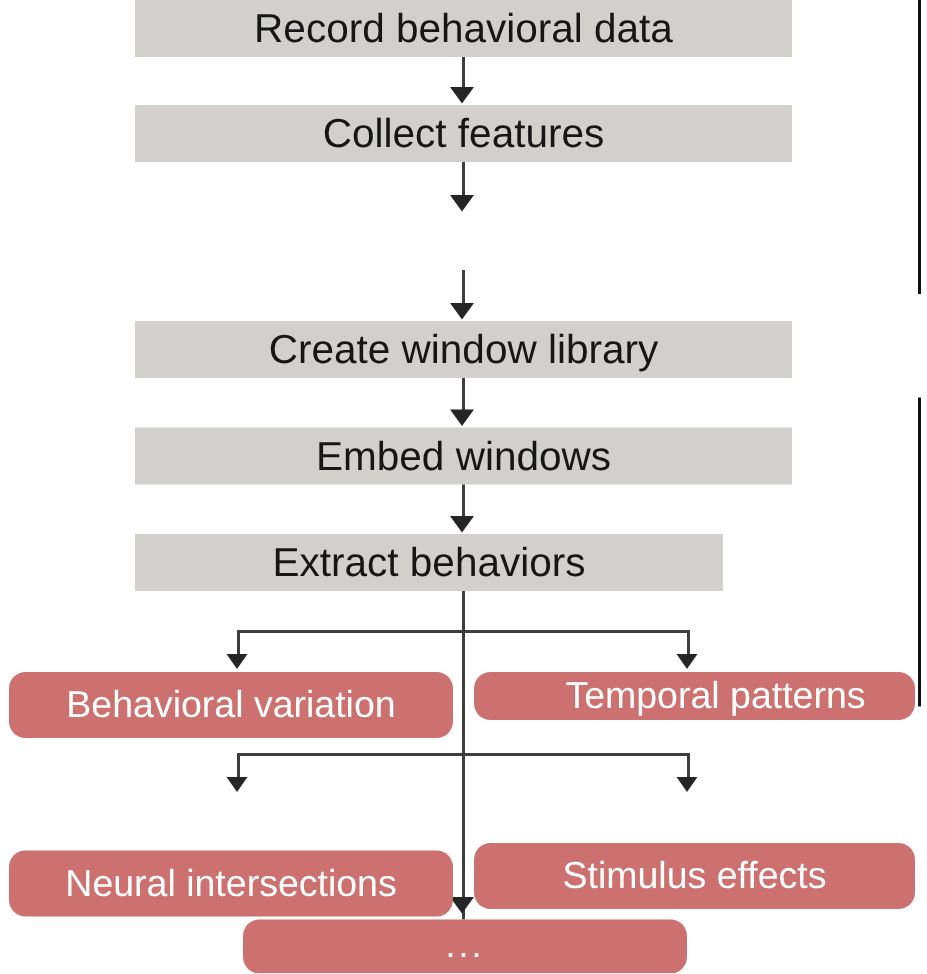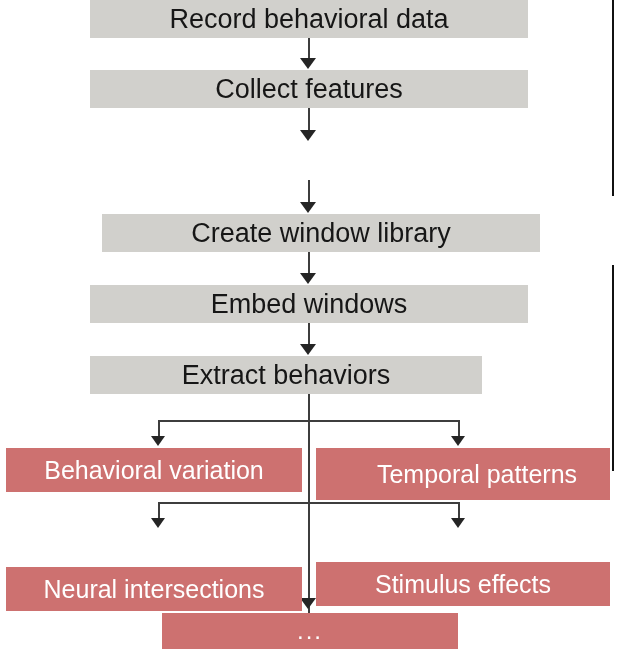--- a/index.html
+++ b/index.html
@@ -30,20 +30,21 @@
     background: #d1d0cc;
     color: #161616;
     font-size: 27px;
     font-weight: 400;
   }
   .node.red {
     background: #cd7170;
     color: #ffffff;
     font-size: 25px;
     font-weight: 400;
+    border-radius: 11px;
   }
   .node.red.terminal {
     font-size: 24px;
     letter-spacing: 2px;
   }
   
   .vline {
     position: absolute;
     width: 2px;
     background: #3d3d3d;
@@ -76,21 +77,21 @@
 <body>
 
 <div id="figure">
 
   <div class="node gray" style="left:90px; top:0px;   width:438px; height:38px;">
     <span>Record behavioral data</span>
   </div>
   <div class="node gray" style="left:90px; top:70px;  width:438px; height:38px;">
     <span>Collect features</span>
   </div>
-  <div class="node gray" style="left:90px; top:214px; width:438px; height:38px;margin-left:12px;">
+  <div class="node gray" style="left:90px; top:214px; width:438px; height:38px;">
     <span>Create window library</span>
   </div>
   <div class="node gray" style="left:90px; top:285px; width:438px; height:38px;">
     <span>Embed windows</span>
   </div>
   <div class="node gray" style="left:90px; top:356px; width:392px; height:38px;">
     <span>Extract behaviors</span>
   </div>
 
   <div class="vline" style="left:308px; top:38px;  height:22px;"></div>
@@ -113,21 +114,21 @@
 
   <div class="hline" style="left:158px; top:420px; width:302px;"></div>
   <div class="vline" style="left:158px; top:420px; height:18px;"></div>
   <div class="arrowhead small" style="left:151px; top:436px;"></div>
   <div class="vline" style="left:458px; top:420px; height:18px;"></div>
   <div class="arrowhead small" style="left:451px; top:436px;"></div>
 
   <div class="node red" style="left:6px;   top:448px; width:296px; height:44px;">
     <span>Behavioral variation</span>
   </div>
-  <div class="node red" style="left:316px; top:448px; width:294px; height:52px;padding-left:28px;">
+  <div class="node red" style="left:316px; top:448px; width:294px; height:32px;padding-left:28px;">
     <span>Temporal patterns</span>
   </div>
 
   <div class="hline" style="left:158px; top:502px; width:302px;"></div>
   <div class="vline" style="left:158px; top:502px; height:18px;"></div>
   <div class="arrowhead small" style="left:151px; top:518px;"></div>
   <div class="vline" style="left:458px; top:502px; height:18px;"></div>
   <div class="arrowhead small" style="left:451px; top:518px;"></div>
 
   <div class="node red" style="left:6px;   top:530px; width:296px; height:44px;margin-top:37px;">

